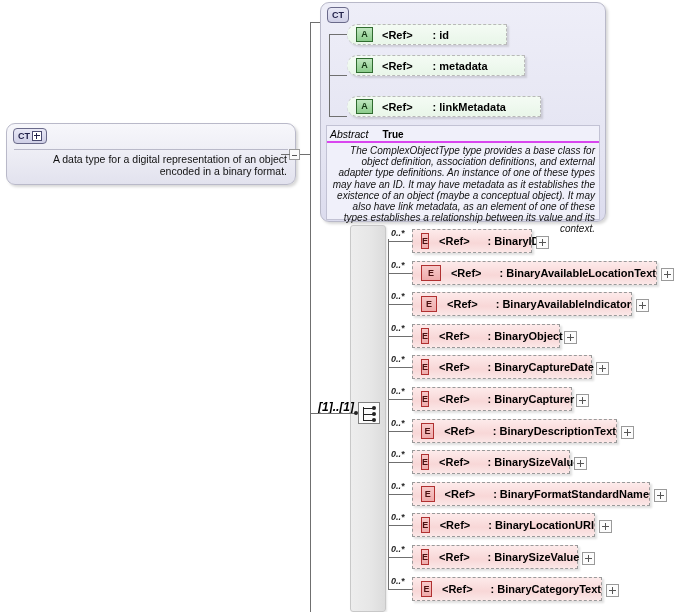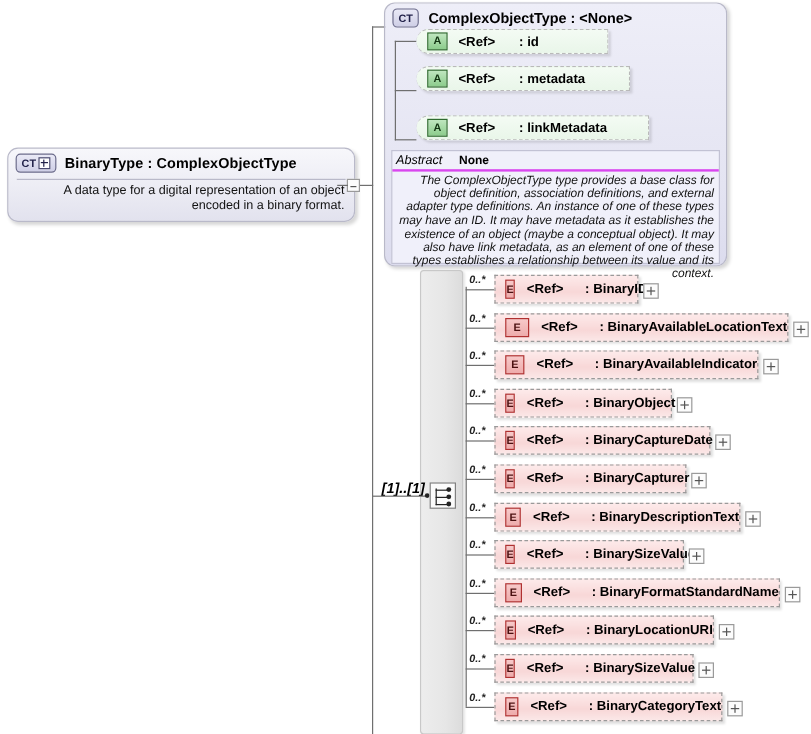--- a/index.html
+++ b/index.html
@@ -168,37 +168,35 @@
 <body>
 
 <div id="canvas">
 
   <div class="abs ct-left">
     <div class="hdr">
       <span class="badge-ct">
         <span>CT</span>
           <span class="plussq"></span>
       </span>
-      <span class="ttl">BinaryType : ComplexObjectType</span>
     </div>
     <div class="sep"></div>
     <div class="doc">A data type for a digital representation of an object encoded in a binary format.</div>
   </div>
 
   <div class="abs ln lnh" style="left:297px;top:154px;width:14px;"></div>
   <div class="abs expbox" style="left:289px;top:149px;"></div>
   <div class="abs ln lnh" style="left:281px;top:154px;width:9px;"></div>
 
   <div class="abs ln lnv" style="left:310px;top:22px;height:590px;"></div>
   <div class="abs ln lnh" style="left:310px;top:22px;width:12px;"></div>
 
   <div class="abs ct-main">
     <div class="hdr">
       <span class="badge-ct2">CT</span>
-      <span class="ttl">ComplexObjectType : &lt;None&gt;</span>
     </div>
 
     <div class="abs ln lnv" style="left:8px;top:31px;height:83px;"></div>
     <div class="abs ln lnh" style="left:8px;top:31px;width:18px;"></div>
     <div class="abs ln lnh" style="left:8px;top:72px;width:18px;"></div>
     <div class="abs ln lnh" style="left:8px;top:113px;width:18px;"></div>
 
     <div class="abs attr-row" style="left:26px;top:21px;width:160px;border-radius:11px 0 0 11px;">
       <span class="badge-a">A</span>
       <span class="attr-ref">&lt;Ref&gt;</span>
@@ -213,21 +211,21 @@
 
     <div class="abs attr-row" style="left:26px;top:93px;width:194px;border-radius:11px 0 0 11px;">
       <span class="badge-a">A</span>
       <span class="attr-ref">&lt;Ref&gt;</span>
       <span class="attr-name">: linkMetadata</span>
     </div>
 
     <div class="abstract-panel">
       <div class="arow">
         <span class="alabel">Abstract</span>
-        <span class="aval">None</span>
+        <span class="aval">True</span>
       </div>
       <div class="adoc">The ComplexObjectType type provides a base class for object definition, association definitions, and external adapter type definitions. An instance of one of these types may have an ID. It may have metadata as it establishes the existence of an object (maybe a conceptual object). It may also have link metadata, as an element of one of these types establishes a relationship between its value and its context.</div>
     </div>
   </div>
 
   <div class="abs gray-band"></div>
 
   <div class="abs seq-card">[1]..[1]</div>
   <div class="abs ln lnh" style="left:310px;top:413px;width:46px;"></div>
   <div class="abs dot" style="left:354px;top:411px;"></div>

